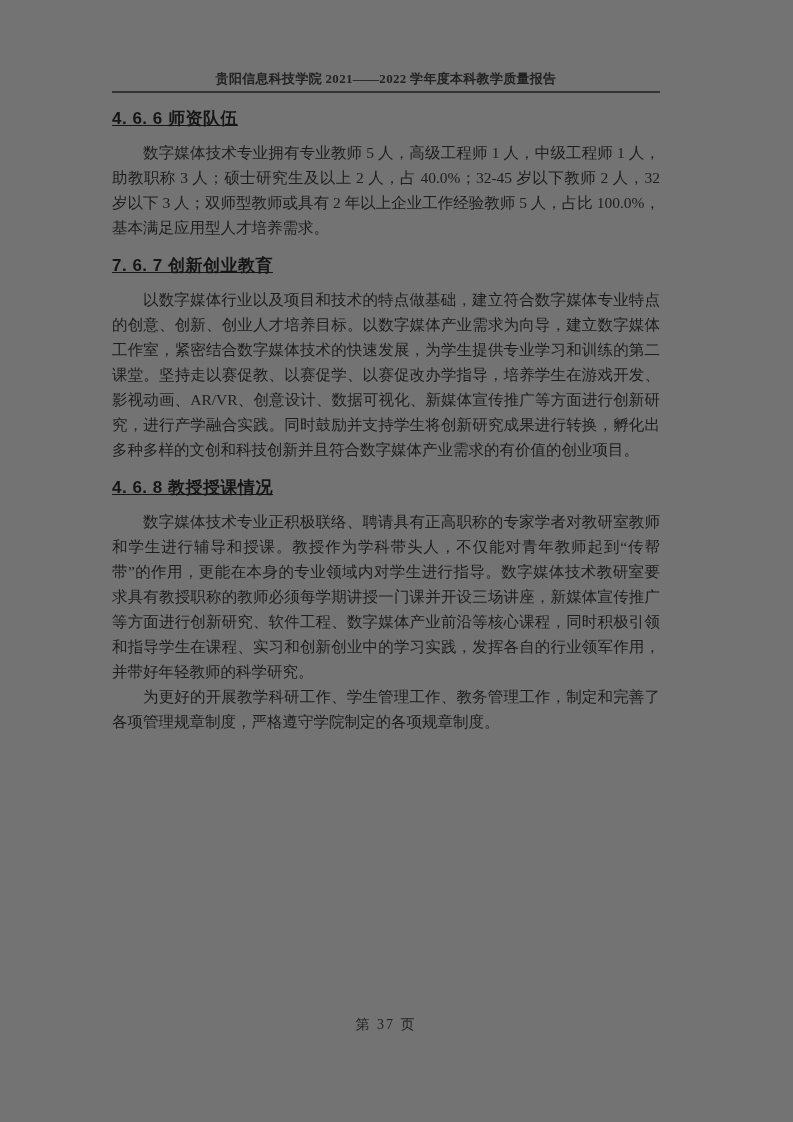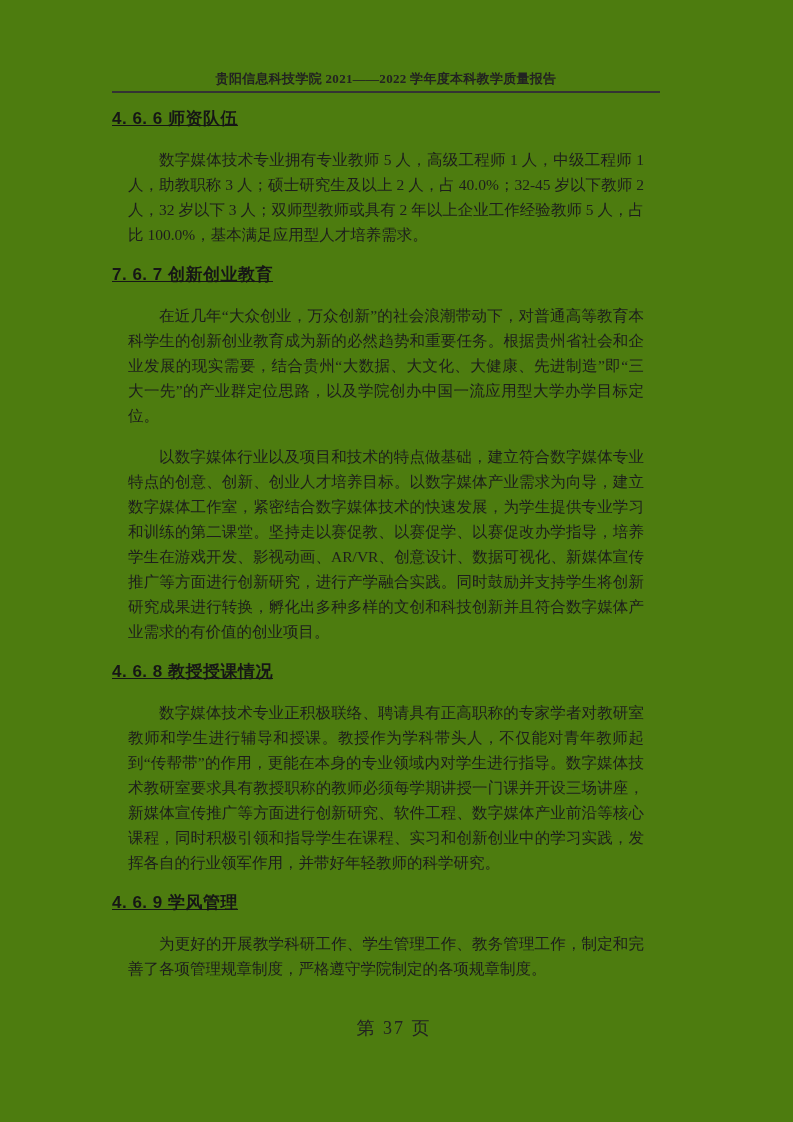--- a/index.html
+++ b/index.html
@@ -4,21 +4,21 @@
 <style>
   html, body {
     margin: 0;
     padding: 0;
     background: #ffffff;
   }
   .page {
     position: relative;
     width: 793px;
     height: 1122px;
-    background: #4d7c0f;
+    background: #737373;
     overflow: hidden;
     font-family: "Liberation Serif", serif;
     color: #1d1d1d;
   }
   .content {
     position: absolute;
     left: 112px;
     top: 0;
     width: 548px;
   }
@@ -39,34 +39,34 @@
     font-family: "Liberation Sans", sans-serif;
     font-size: 17px;
     font-weight: bold;
     line-height: 24px;
     color: #161616;
     margin: 14px 0 9px 0;
     letter-spacing: 0.5px;
     text-decoration: underline;
   }
   p.body-paragraph {
-    margin: 16px;
+    margin: 0;
     font-size: 15.5px;
     line-height: 25px;
     text-align: justify;
     text-indent: 2em;
     color: #1d1d1d;
   }
   .page-footer {
     position: absolute;
-    left: 120px;
+    left: 112px;
     top: 1016px;
     width: 548px;
     text-align: center;
-    font-size: 18px;
+    font-size: 14px;
     color: #222222;
     letter-spacing: 2px;
   }
 </style>
 </head>
 <body>
 
 <div class="page">
   <div class="content">
 
@@ -74,30 +74,28 @@
       <div class="header-text">贵阳信息科技学院 2021——2022 学年度本科教学质量报告</div>
     </div>
 
     <section>
       <h2 class="section-heading">4. 6. 6 师资队伍</h2>
       <p class="body-paragraph">数字媒体技术专业拥有专业教师 5 人，高级工程师 1 人，中级工程师 1 人，助教职称 3 人；硕士研究生及以上 2 人，占 40.0%；32-45 岁以下教师 2 人，32 岁以下 3 人；双师型教师或具有 2 年以上企业工作经验教师 5 人，占比 100.0%，基本满足应用型人才培养需求。</p>
     </section>
 
     <section>
       <h2 class="section-heading">7. 6. 7 创新创业教育</h2>
-      <p class="body-paragraph">在近几年“大众创业，万众创新”的社会浪潮带动下，对普通高等教育本科学生的创新创业教育成为新的必然趋势和重要任务。根据贵州省社会和企业发展的现实需要，结合贵州“大数据、大文化、大健康、先进制造”即“三大一先”的产业群定位思路，以及学院创办中国一流应用型大学办学目标定位。</p>
       <p class="body-paragraph">以数字媒体行业以及项目和技术的特点做基础，建立符合数字媒体专业特点的创意、创新、创业人才培养目标。以数字媒体产业需求为向导，建立数字媒体工作室，紧密结合数字媒体技术的快速发展，为学生提供专业学习和训练的第二课堂。坚持走以赛促教、以赛促学、以赛促改办学指导，培养学生在游戏开发、影视动画、AR/VR、创意设计、数据可视化、新媒体宣传推广等方面进行创新研究，进行产学融合实践。同时鼓励并支持学生将创新研究成果进行转换，孵化出多种多样的文创和科技创新并且符合数字媒体产业需求的有价值的创业项目。</p>
     </section>
 
     <section>
       <h2 class="section-heading">4. 6. 8 教授授课情况</h2>
       <p class="body-paragraph">数字媒体技术专业正积极联络、聘请具有正高职称的专家学者对教研室教师和学生进行辅导和授课。教授作为学科带头人，不仅能对青年教师起到“传帮带”的作用，更能在本身的专业领域内对学生进行指导。数字媒体技术教研室要求具有教授职称的教师必须每学期讲授一门课并开设三场讲座，新媒体宣传推广等方面进行创新研究、软件工程、数字媒体产业前沿等核心课程，同时积极引领和指导学生在课程、实习和创新创业中的学习实践，发挥各自的行业领军作用，并带好年轻教师的科学研究。</p>
     </section>
 
     <section>
-      <h2 class="section-heading">4. 6. 9 学风管理</h2>
       <p class="body-paragraph">为更好的开展教学科研工作、学生管理工作、教务管理工作，制定和完善了各项管理规章制度，严格遵守学院制定的各项规章制度。</p>
     </section>
 
   </div>
 
   <div class="page-footer">第 37 页</div>
 </div>
 
 </body></html>

